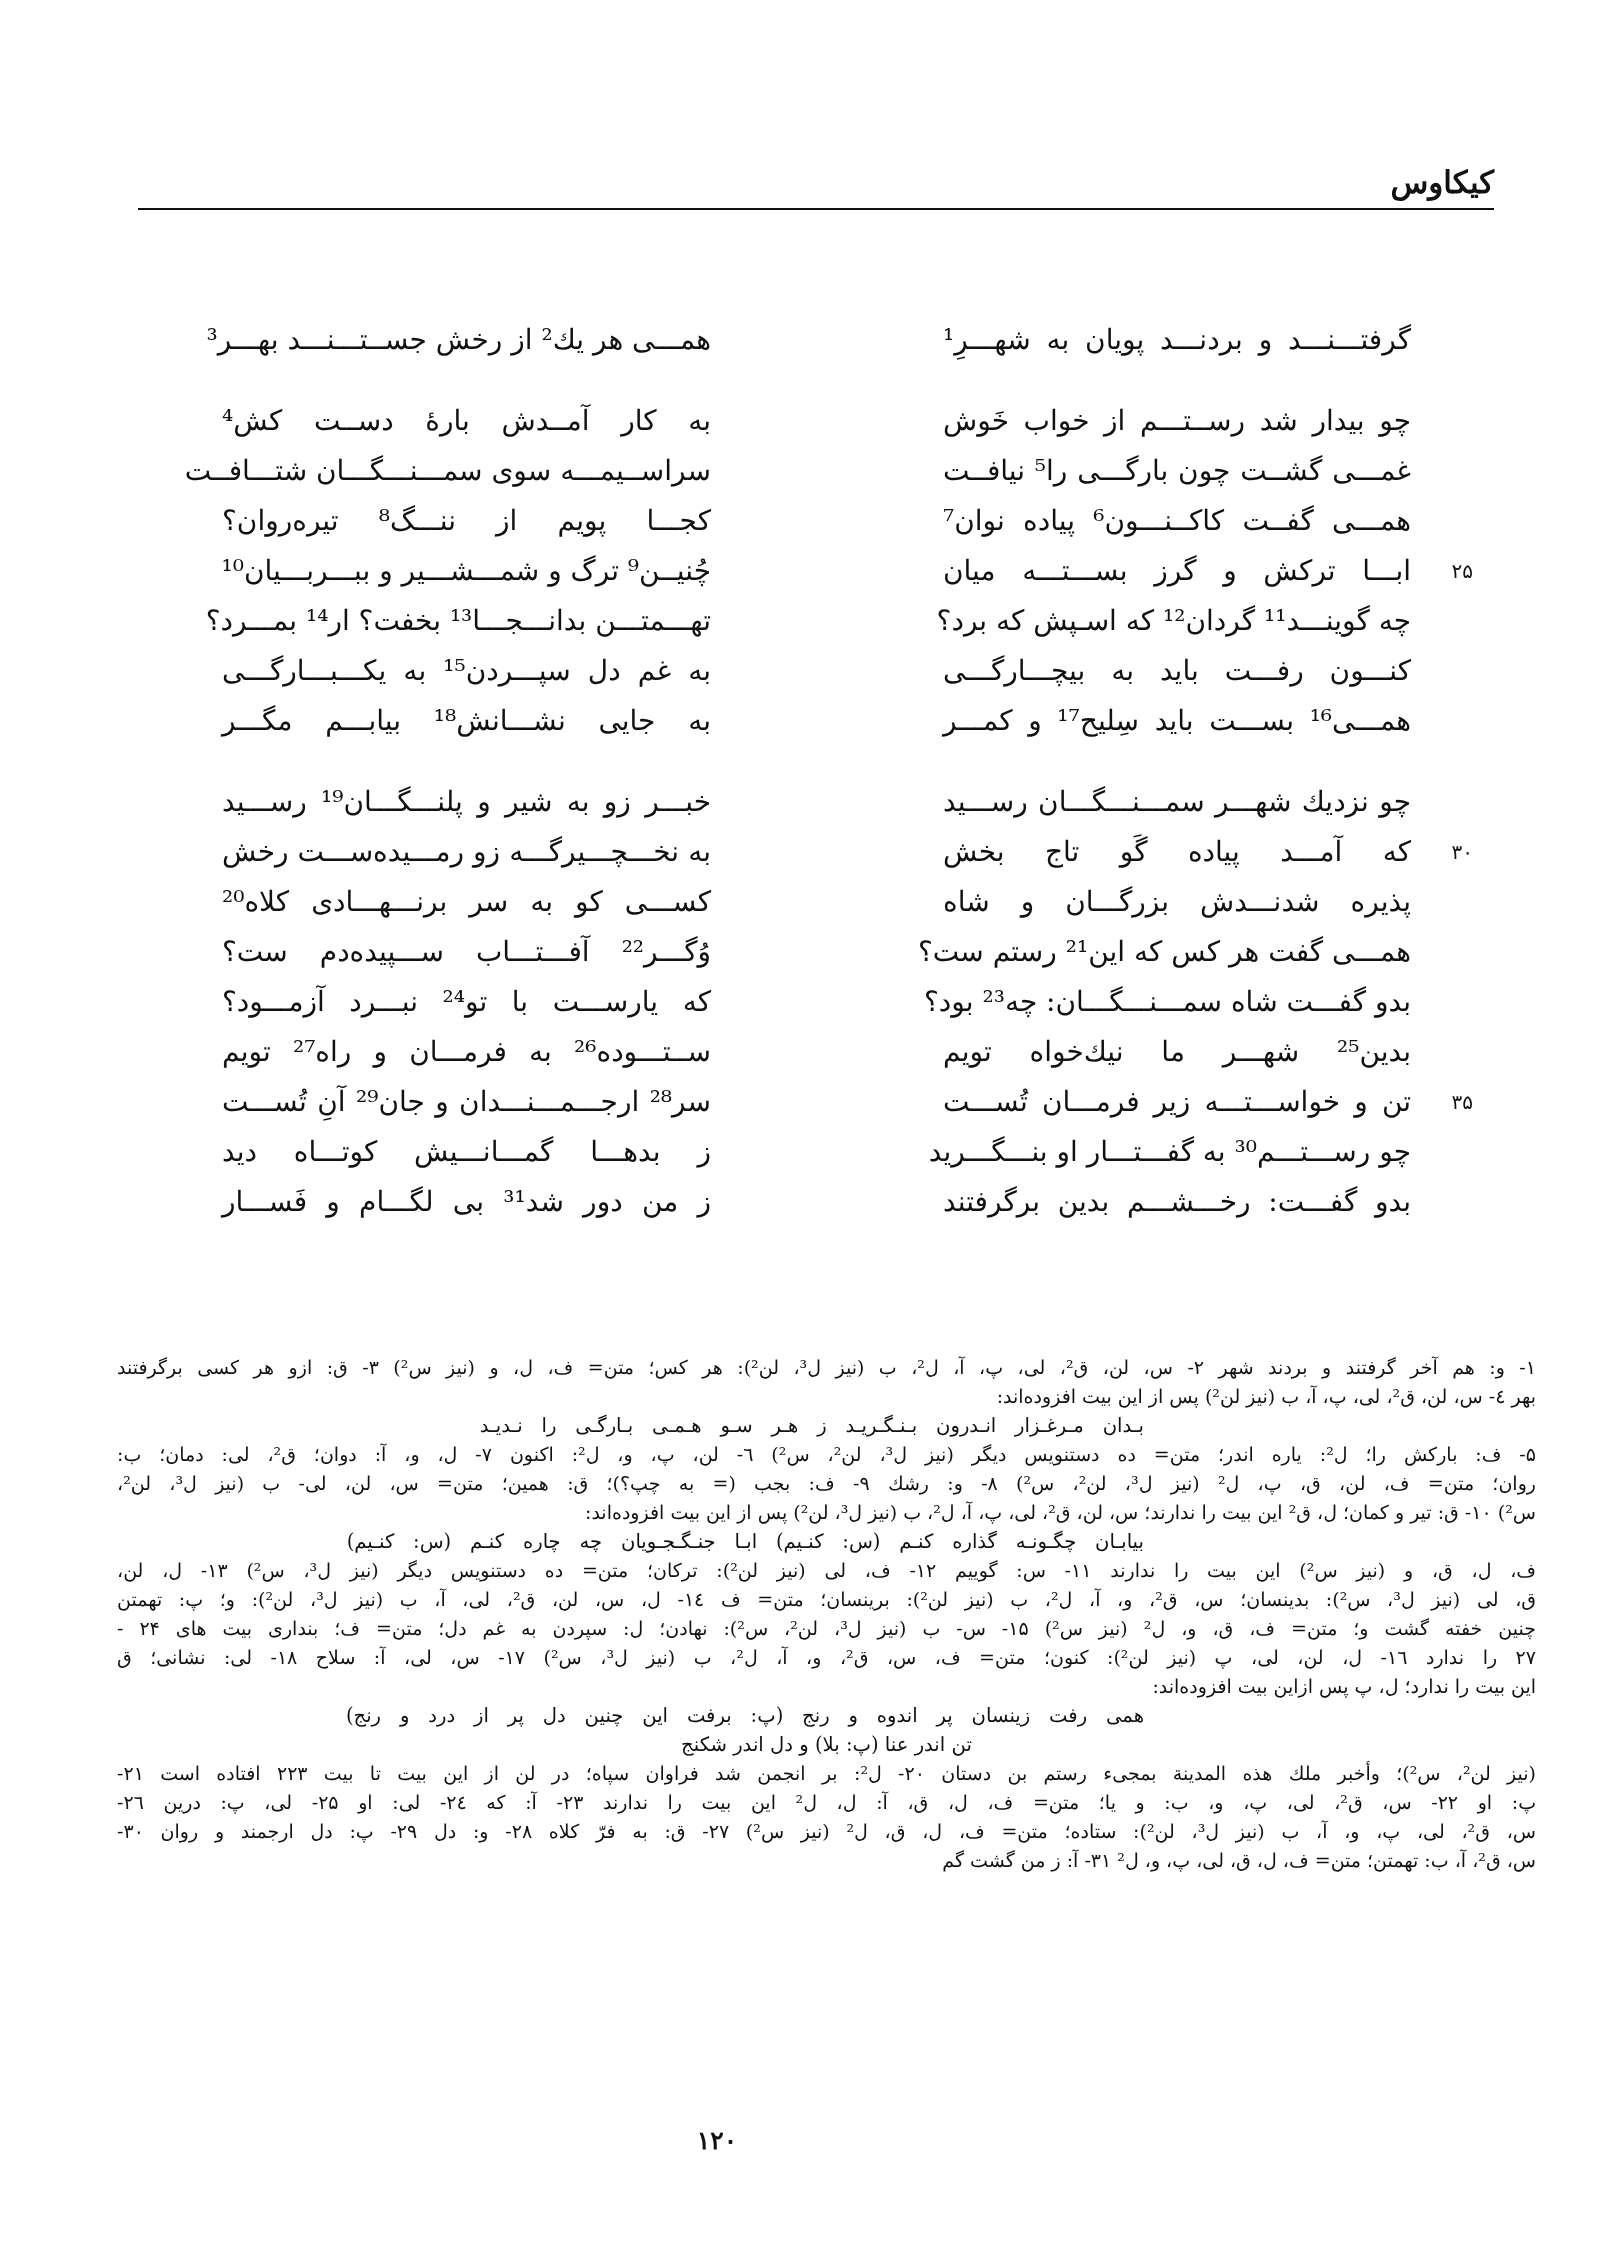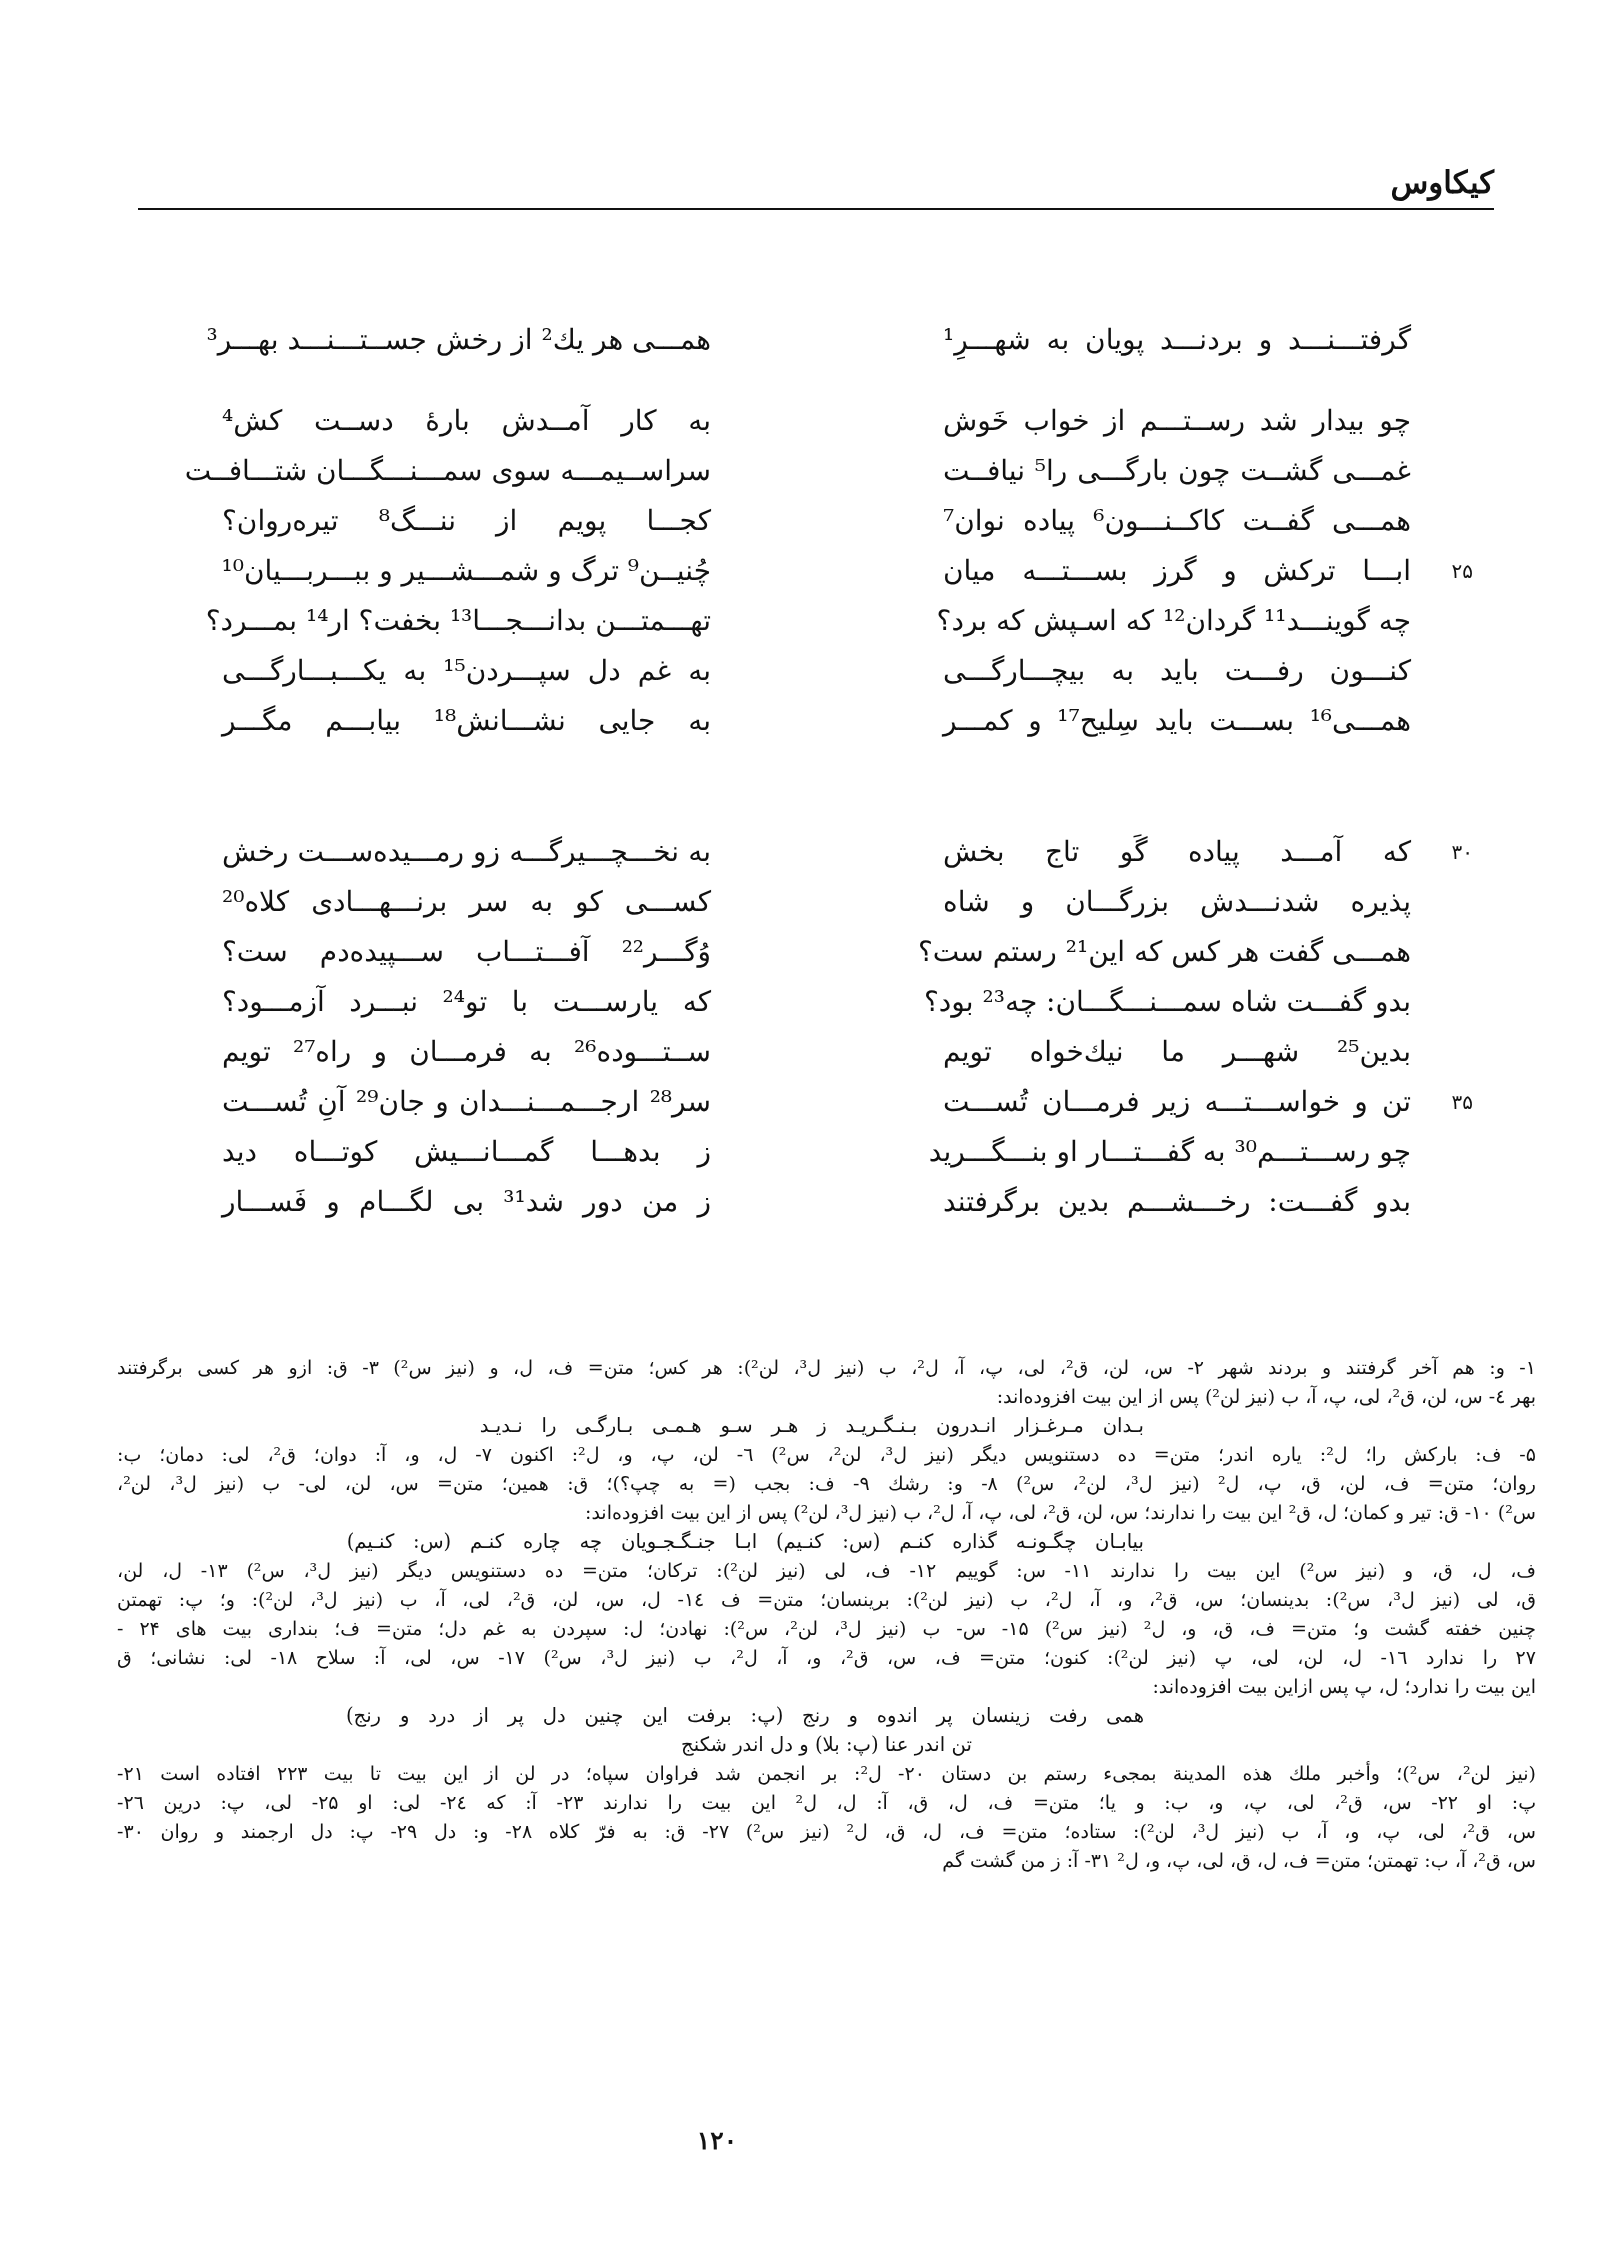--- a/index.html
+++ b/index.html
@@ -104,20 +104,22 @@
         </div>
         <div class="row">
           <span class="verse-num"></span>
           <span class="hemi first">همـــی¹⁶ بســـت باید سِلیح¹⁷ و کمـــر</span>
           <span class="hemi second">به جایی نشـــانش¹⁸ بیابـــم مگـــر</span>
         </div>
       </div>
       <div class="stanza">
         <div class="row">
           <span class="verse-num"></span>
+          <span class="hemi first">چو نزدیك شهـــر سمـــنـــگـــان رســـید</span>
+          <span class="hemi second">خبـــر زو به شیر و پلنـــگـــان¹⁹ رســـید</span>
         </div>
         <div class="row">
           <span class="verse-num">۳۰</span>
           <span class="hemi first">که آمـــد پیاده گَو تاج بخش</span>
           <span class="hemi second">به نخـــچـــیرگـــه زو رمـــیده‌ســـت رخش</span>
         </div>
         <div class="row">
           <span class="verse-num"></span>
           <span class="hemi first">پذیره شدنـــدش بزرگـــان و شاه</span>
           <span class="hemi second">کســـی کو به سر برنـــهـــادی کلاه²⁰</span>

